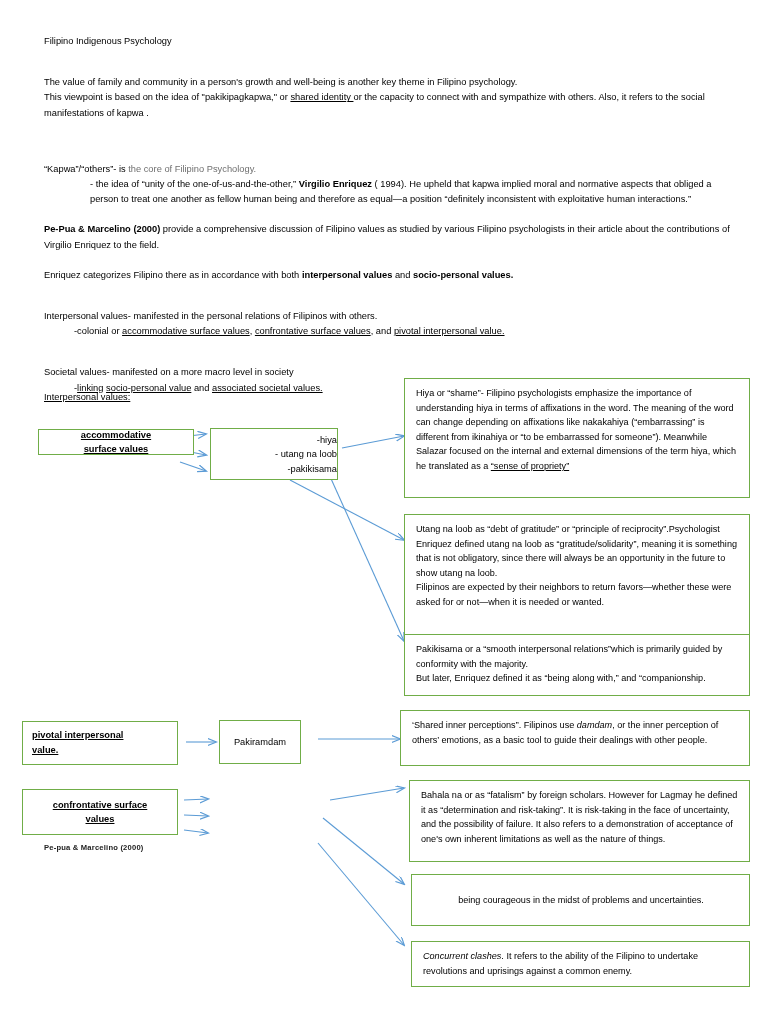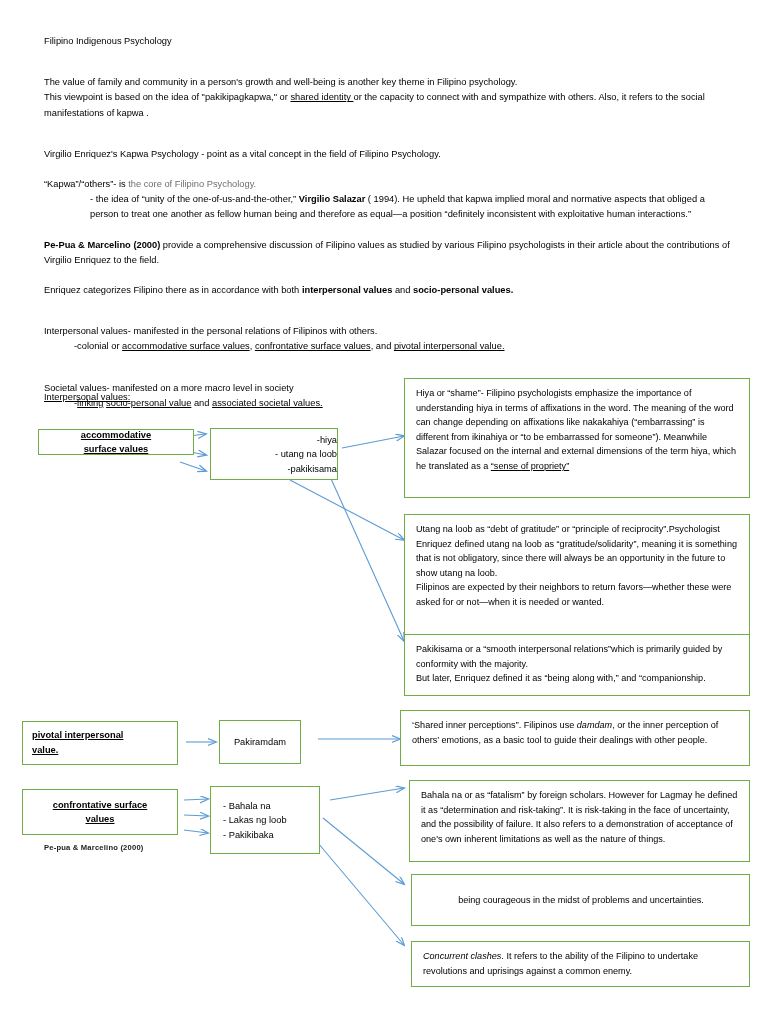--- a/index.html
+++ b/index.html
@@ -105,29 +105,28 @@
 
     <div class="gap-lg"></div>
 
     <div class="p">
       <span>The value of family and community in a person's growth and well-being is another key theme in Filipino psychology.</span><br>
       <span>This viewpoint is based on the idea of "pakikipagkapwa," or </span><span class="u">shared identity </span><span>or the capacity to connect with and sympathize with others. Also, it refers to the social manifestations of kapwa .</span>
     </div>
 
     <div class="gap-lg"></div>
 
-    <div class="p">Virgilio Enriquez's Kapwa Psychology - point as a vital concept in the field of Filipino Psychology.</div>
 
     <div class="gap-md"></div>
 
     <div class="p">
       <span>“Kapwa”/“others”- is </span><span class="muted">the core of Filipino Psychology.</span>
     </div>
     <div class="p indent1">
-      <span>- the idea of “unity of the one-of-us-and-the-other,” </span><span class="b">Virgilio Salazar</span><span> ( 1994). He upheld that kapwa implied moral and normative aspects that obliged a person to treat one another as fellow human being and therefore as equal—a position “definitely inconsistent with exploitative human interactions.”</span>
+      <span>- the idea of “unity of the one-of-us-and-the-other,” </span><span class="b">Virgilio Enriquez</span><span> ( 1994). He upheld that kapwa implied moral and normative aspects that obliged a person to treat one another as fellow human being and therefore as equal—a position “definitely inconsistent with exploitative human interactions.”</span>
     </div>
 
     <div class="gap-md"></div>
 
     <div class="p">
       <span class="b"> Pe-Pua &amp; Marcelino (2000)</span><span> provide a comprehensive discussion of Filipino values as studied by various Filipino psychologists in their article about the contributions of Virgilio Enriquez to the field.</span>
     </div>
 
     <div class="gap-md"></div>
 
@@ -212,25 +211,20 @@
       <div class="inner">Pakiramdam</div>
     </div>
 
     <div class="box head center" style="left:22px; top:789px; width:156px; height:46px;">
       <div class="inner">
         <div>confrontative surface</div>
         <div>values</div>
       </div>
     </div>
 
-    <div class="box mid list" style="left:210px; top:786px; width:110px; height:68px;">
-      <div class="inner" style="white-space:pre-line">- Bahala na
-- Lakas ng loob
-- Pakikibaka</div>
-    </div>
 
     <div class="citation">Pe-pua &amp; Marcelino (2000)</div>
 
     <div class="box txt" style="left:404px; top:378px; width:346px; height:120px;">
       <div class="inner">
         <span>Hiya or “shame”- Filipino psychologists emphasize the importance of understanding hiya in terms of affixations in the word. The meaning of the word can change depending on affixations like nakakahiya (“embarrassing” is different from ikinahiya or “to be embarrassed for someone”). Meanwhile Salazar focused on the internal and external dimensions of the term hiya, which he translated as a </span><span class="u">“sense of propriety”</span>
       </div>
     </div>
 
     <div class="box txt" style="left:404px; top:514px; width:346px; height:142px;">

